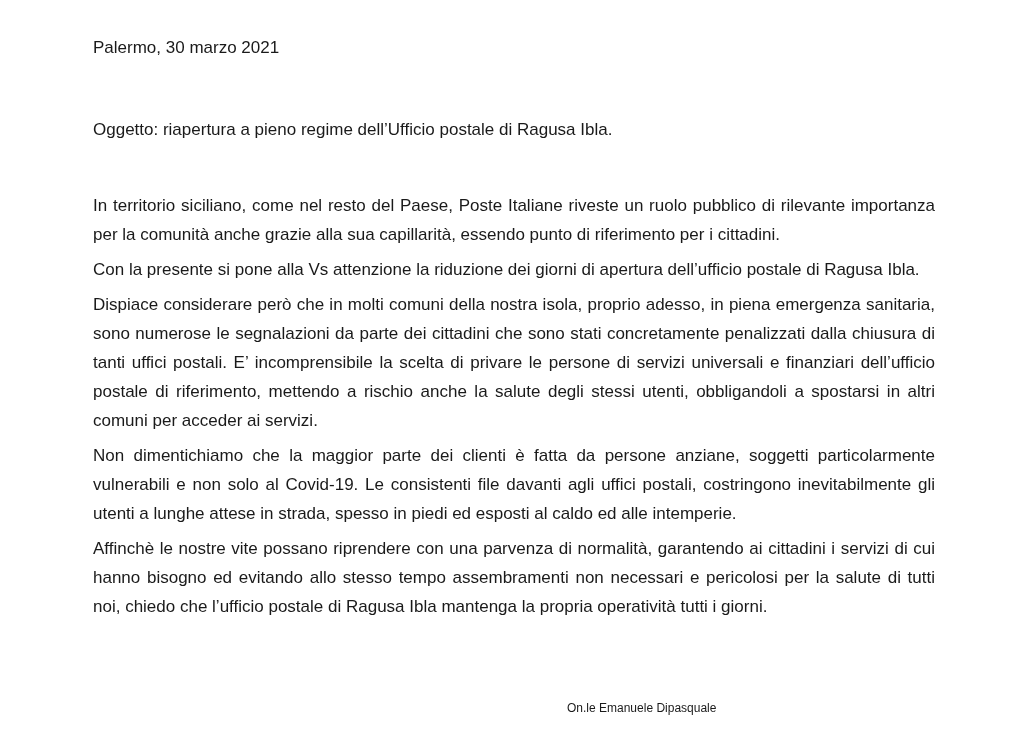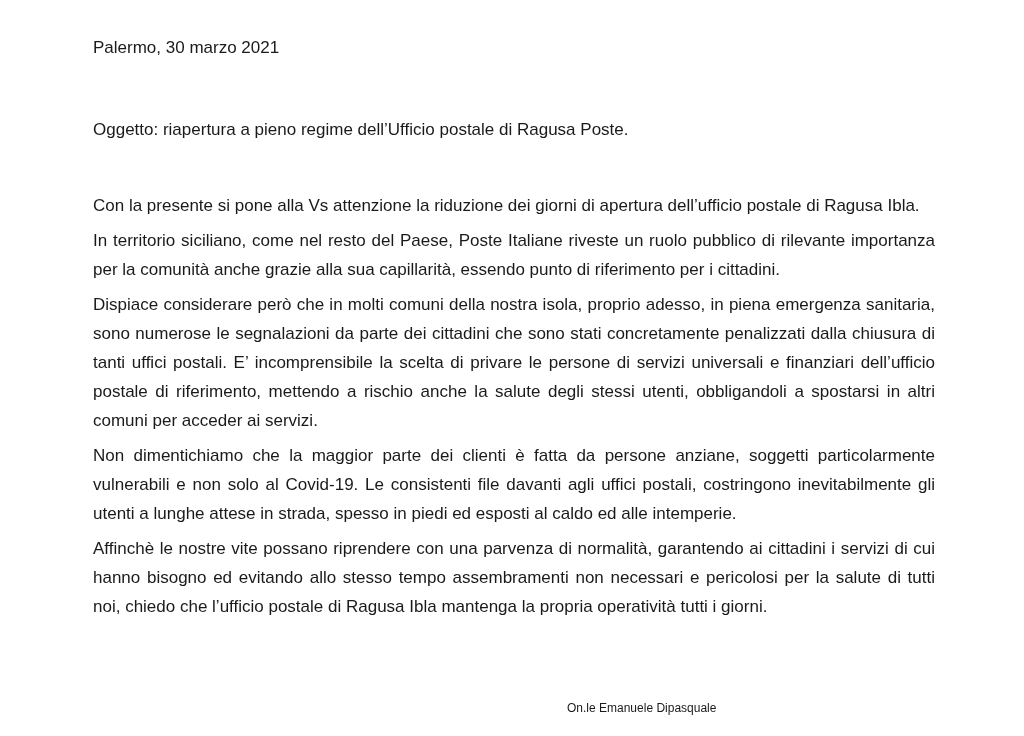--- a/index.html
+++ b/index.html
@@ -50,25 +50,25 @@
     white-space: nowrap;
   }
 </style>
 </head>
 <body>
 
 <div class="page">
 
   <p class="date-line">Palermo, 30 marzo 2021</p>
 
-  <p class="subject-line">Oggetto: riapertura a pieno regime dell’Ufficio postale di Ragusa Poste.</p>
+  <p class="subject-line">Oggetto: riapertura a pieno regime dell’Ufficio postale di Ragusa Ibla.</p>
+
+  <p class="body-paragraph">In territorio siciliano, come nel resto del Paese, Poste Italiane riveste un ruolo pubblico di rilevante importanza per la comunità anche grazie alla sua capillarità, essendo punto di riferimento per i cittadini.</p>
 
   <p class="body-paragraph">Con la presente si pone alla Vs attenzione la riduzione dei giorni di apertura dell’ufficio postale di Ragusa Ibla.</p>
-
-  <p class="body-paragraph">In territorio siciliano, come nel resto del Paese, Poste Italiane riveste un ruolo pubblico di rilevante importanza per la comunità anche grazie alla sua capillarità, essendo punto di riferimento per i cittadini.</p>
 
   <p class="body-paragraph">Dispiace considerare però che in molti comuni della nostra isola, proprio adesso, in piena emergenza sanitaria, sono numerose le segnalazioni da parte dei cittadini che sono stati concretamente penalizzati dalla chiusura di tanti uffici postali. E’ incomprensibile la scelta di privare le persone di servizi universali e finanziari dell’ufficio postale di riferimento, mettendo a rischio anche la salute degli stessi utenti, obbligandoli a spostarsi in altri comuni per acceder ai servizi.</p>
 
   <p class="body-paragraph">Non dimentichiamo che la maggior parte dei clienti è fatta da persone anziane, soggetti particolarmente vulnerabili e non solo al Covid-19. Le consistenti file davanti agli uffici postali, costringono inevitabilmente gli utenti a lunghe attese in strada, spesso in piedi ed esposti al caldo ed alle intemperie.</p>
 
   <p class="body-paragraph">Affinchè le nostre vite possano riprendere con una parvenza di normalità, garantendo ai cittadini i servizi di cui hanno bisogno ed evitando allo stesso tempo assembramenti non necessari e pericolosi per la salute di tutti noi, chiedo che l’ufficio postale di Ragusa Ibla mantenga la propria operatività tutti i giorni.</p>
 
   <div class="signature-line">On.le Emanuele Dipasquale</div>
 
 </div>

